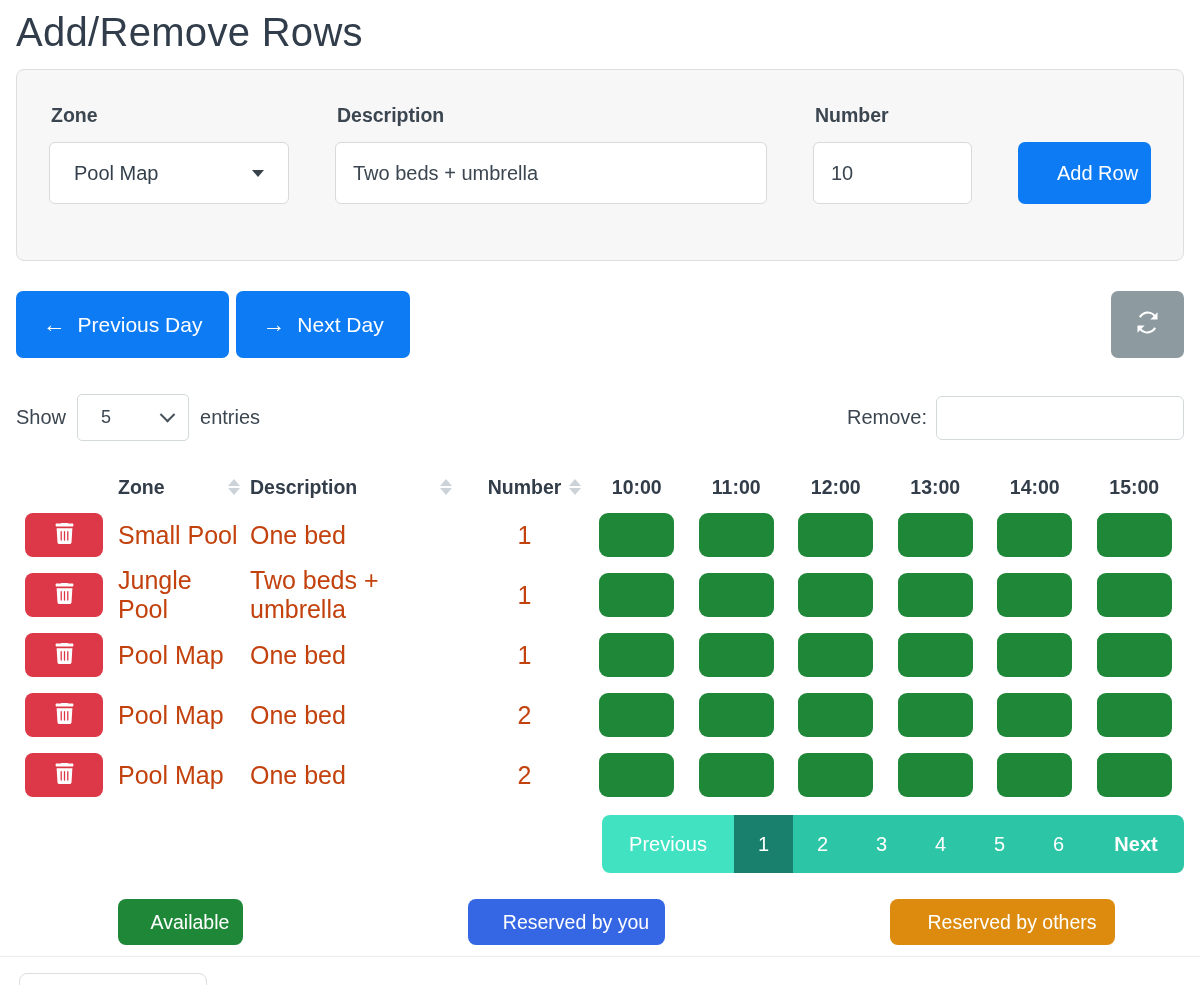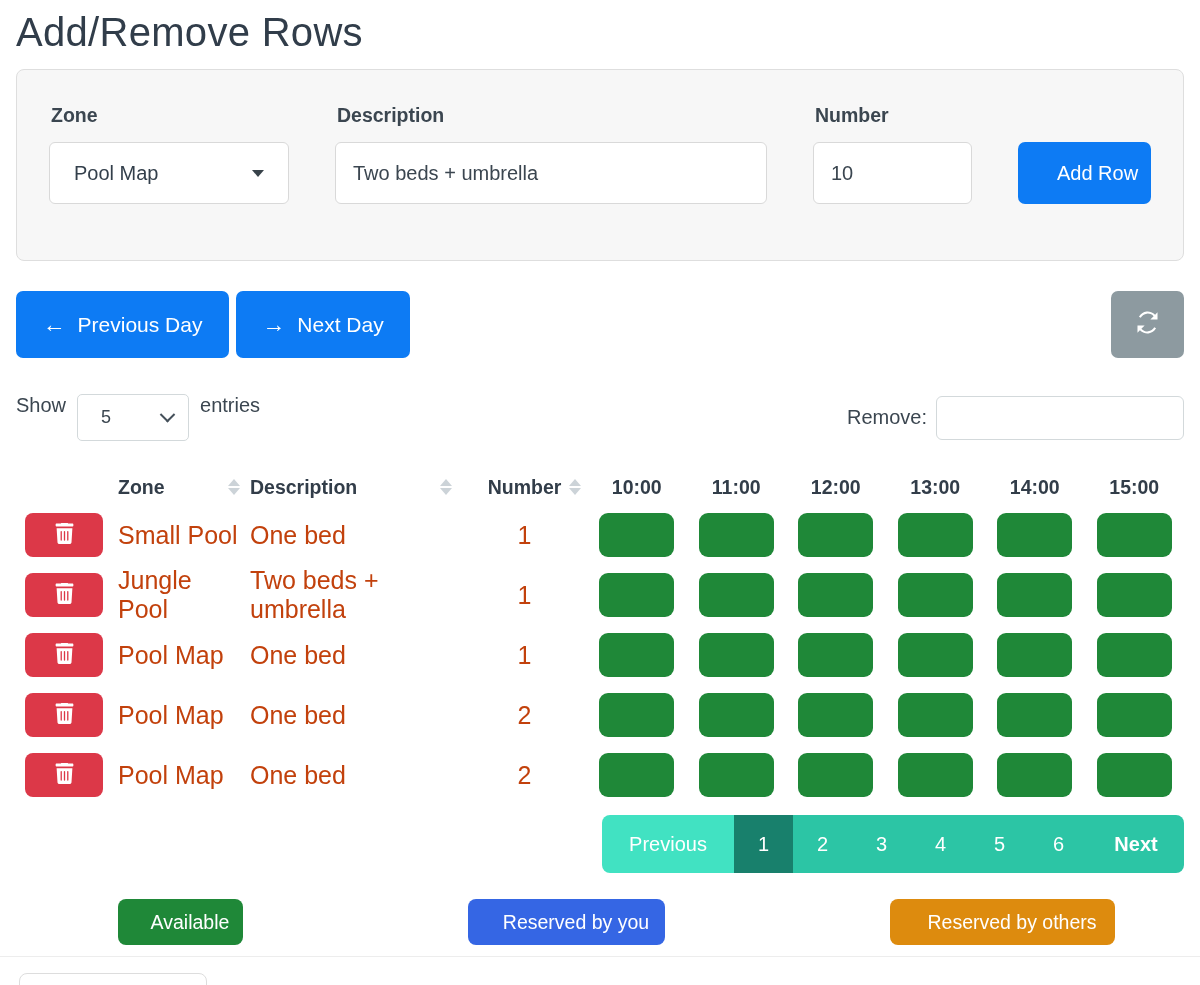--- a/index.html
+++ b/index.html
@@ -54,21 +54,21 @@
   .prev-day-btn { width: 213px; }
   .next-day-btn { width: 174px; }
   .arrow-glyph { font-size: 23px; line-height: 1; }
   .refresh-btn {
     margin-left: auto; width: 73px; height: 67px; background: #8d9aa0; border-radius: 7px;
     display: inline-flex; align-items: center; justify-content: center;
   }
 
   
   .controls-row { margin-top: 36px; display: flex; justify-content: space-between; align-items: center; }
-  .length-ctl { display: flex; align-items: flex-start; gap: 11px; font-size: 20px; color: #3b4650; }
+  .length-ctl { display: flex; align-items: center; gap: 11px; font-size: 20px; color: #3b4650; }
   .mini-select {
     width: 112px; height: 47px; background: #fff; border: 1px solid #d3d9db; border-radius: 5px;
     display: flex; align-items: center; justify-content: space-between;
     padding: 0 15px 0 23px; font-size: 18px; color: #3b4650; cursor: pointer;
   }
   .chevron-down {
     width: 11px; height: 11px; border-right: 2.5px solid #45505a; border-bottom: 2.5px solid #45505a;
     transform: rotate(45deg) translate(-2px,-2px);
   }
   .search-ctl { display: flex; align-items: center; gap: 9px; font-size: 20px; color: #3b4650; }

